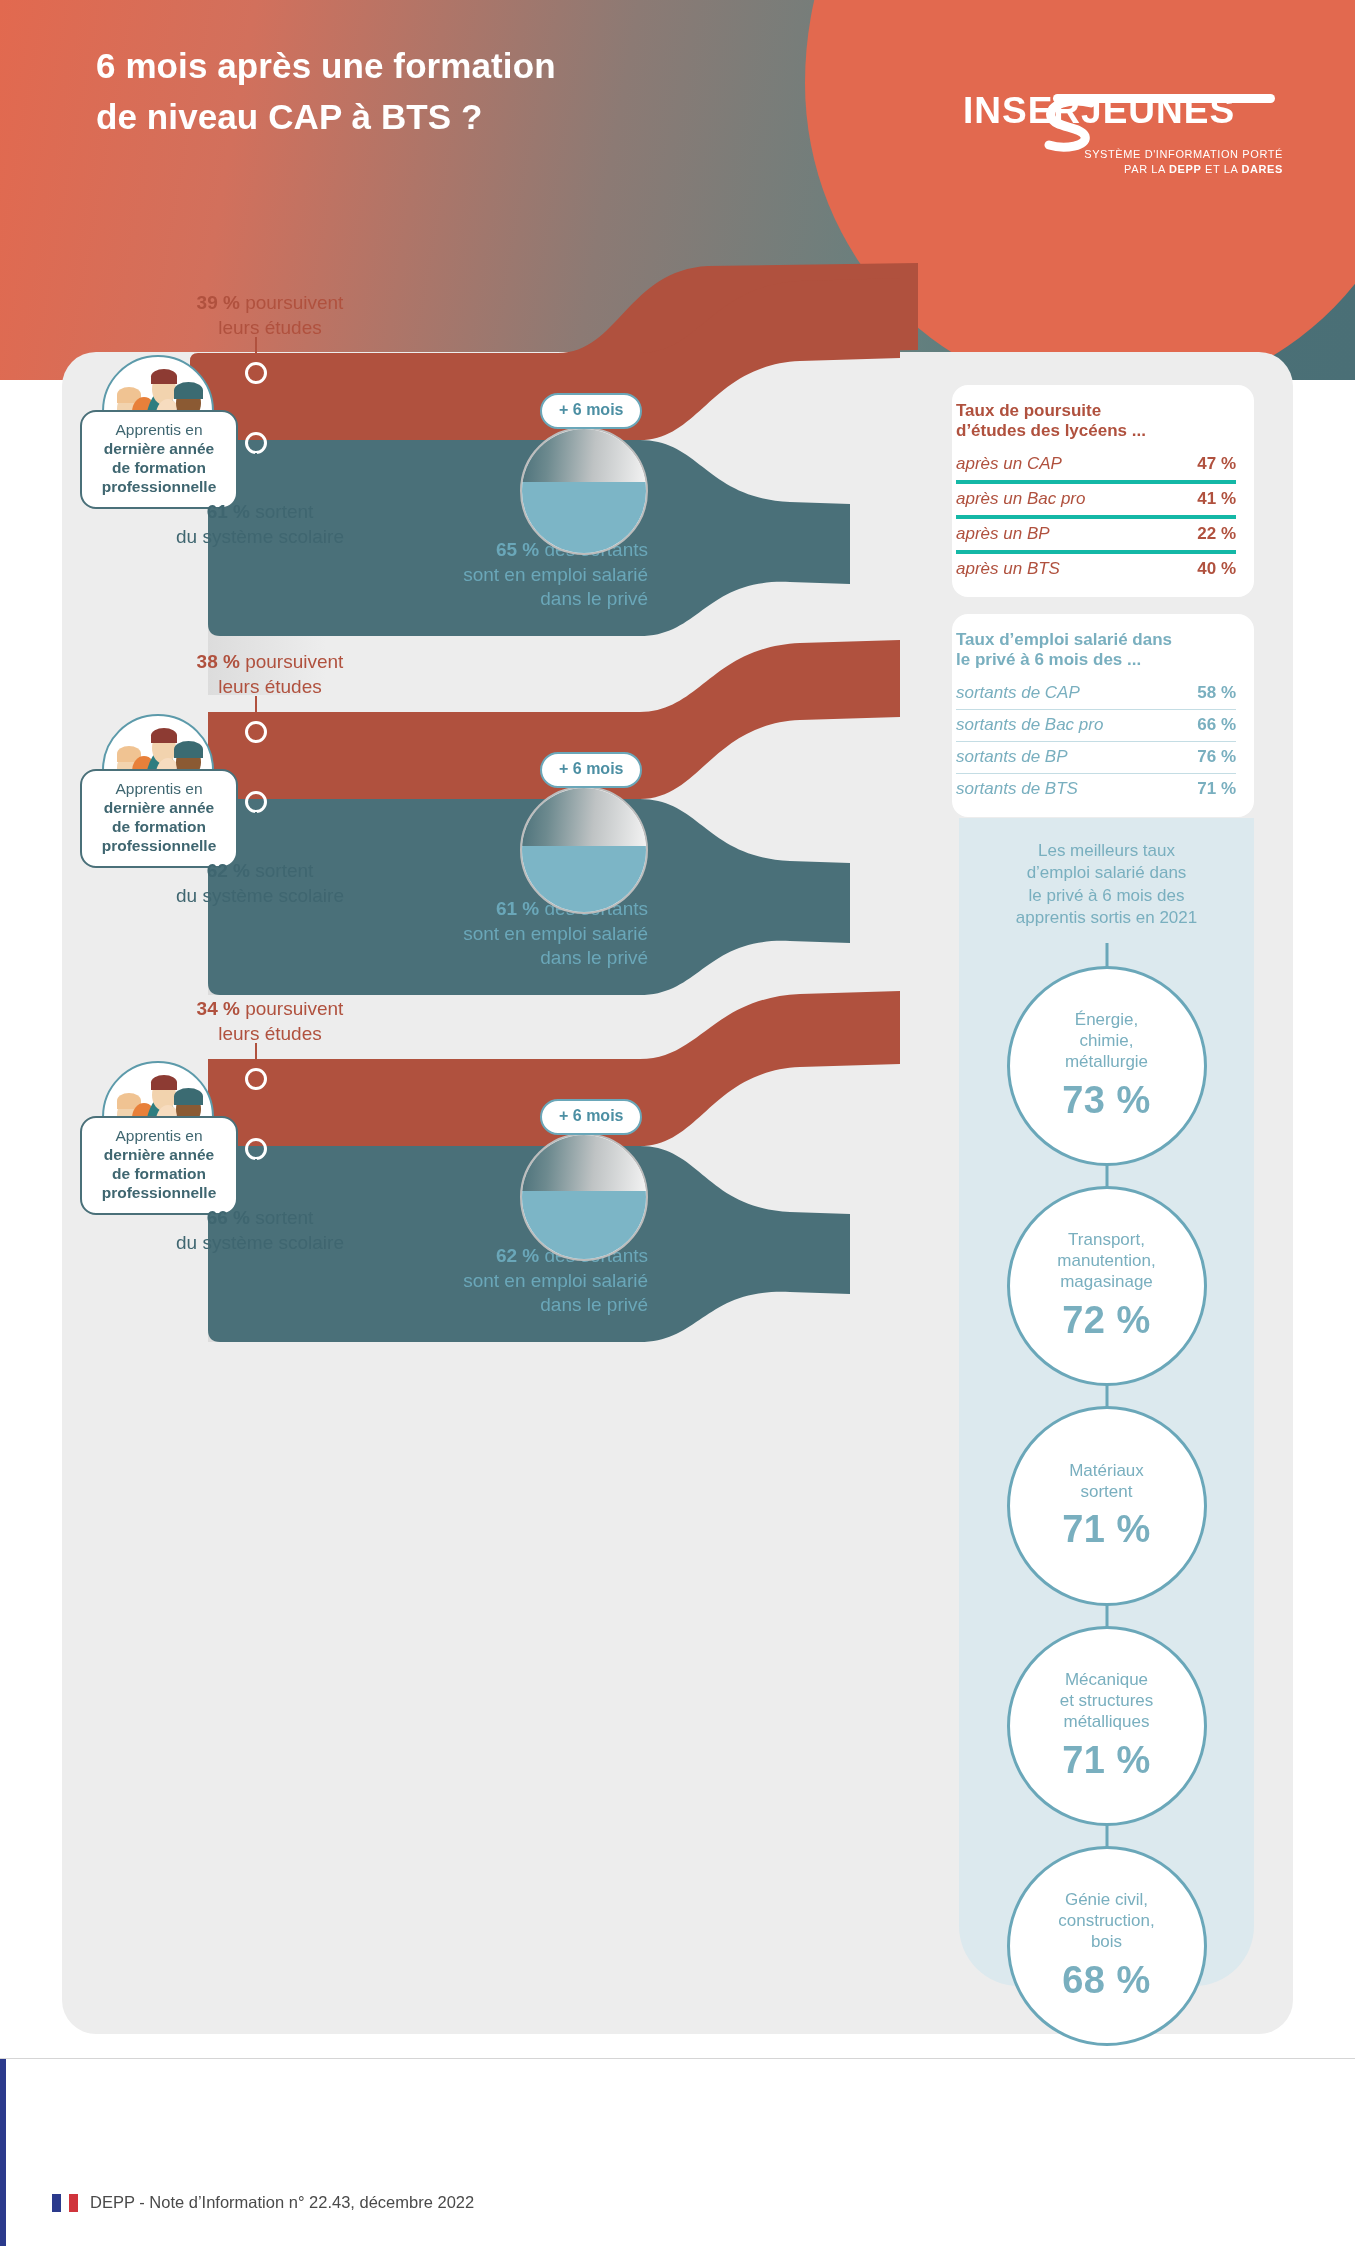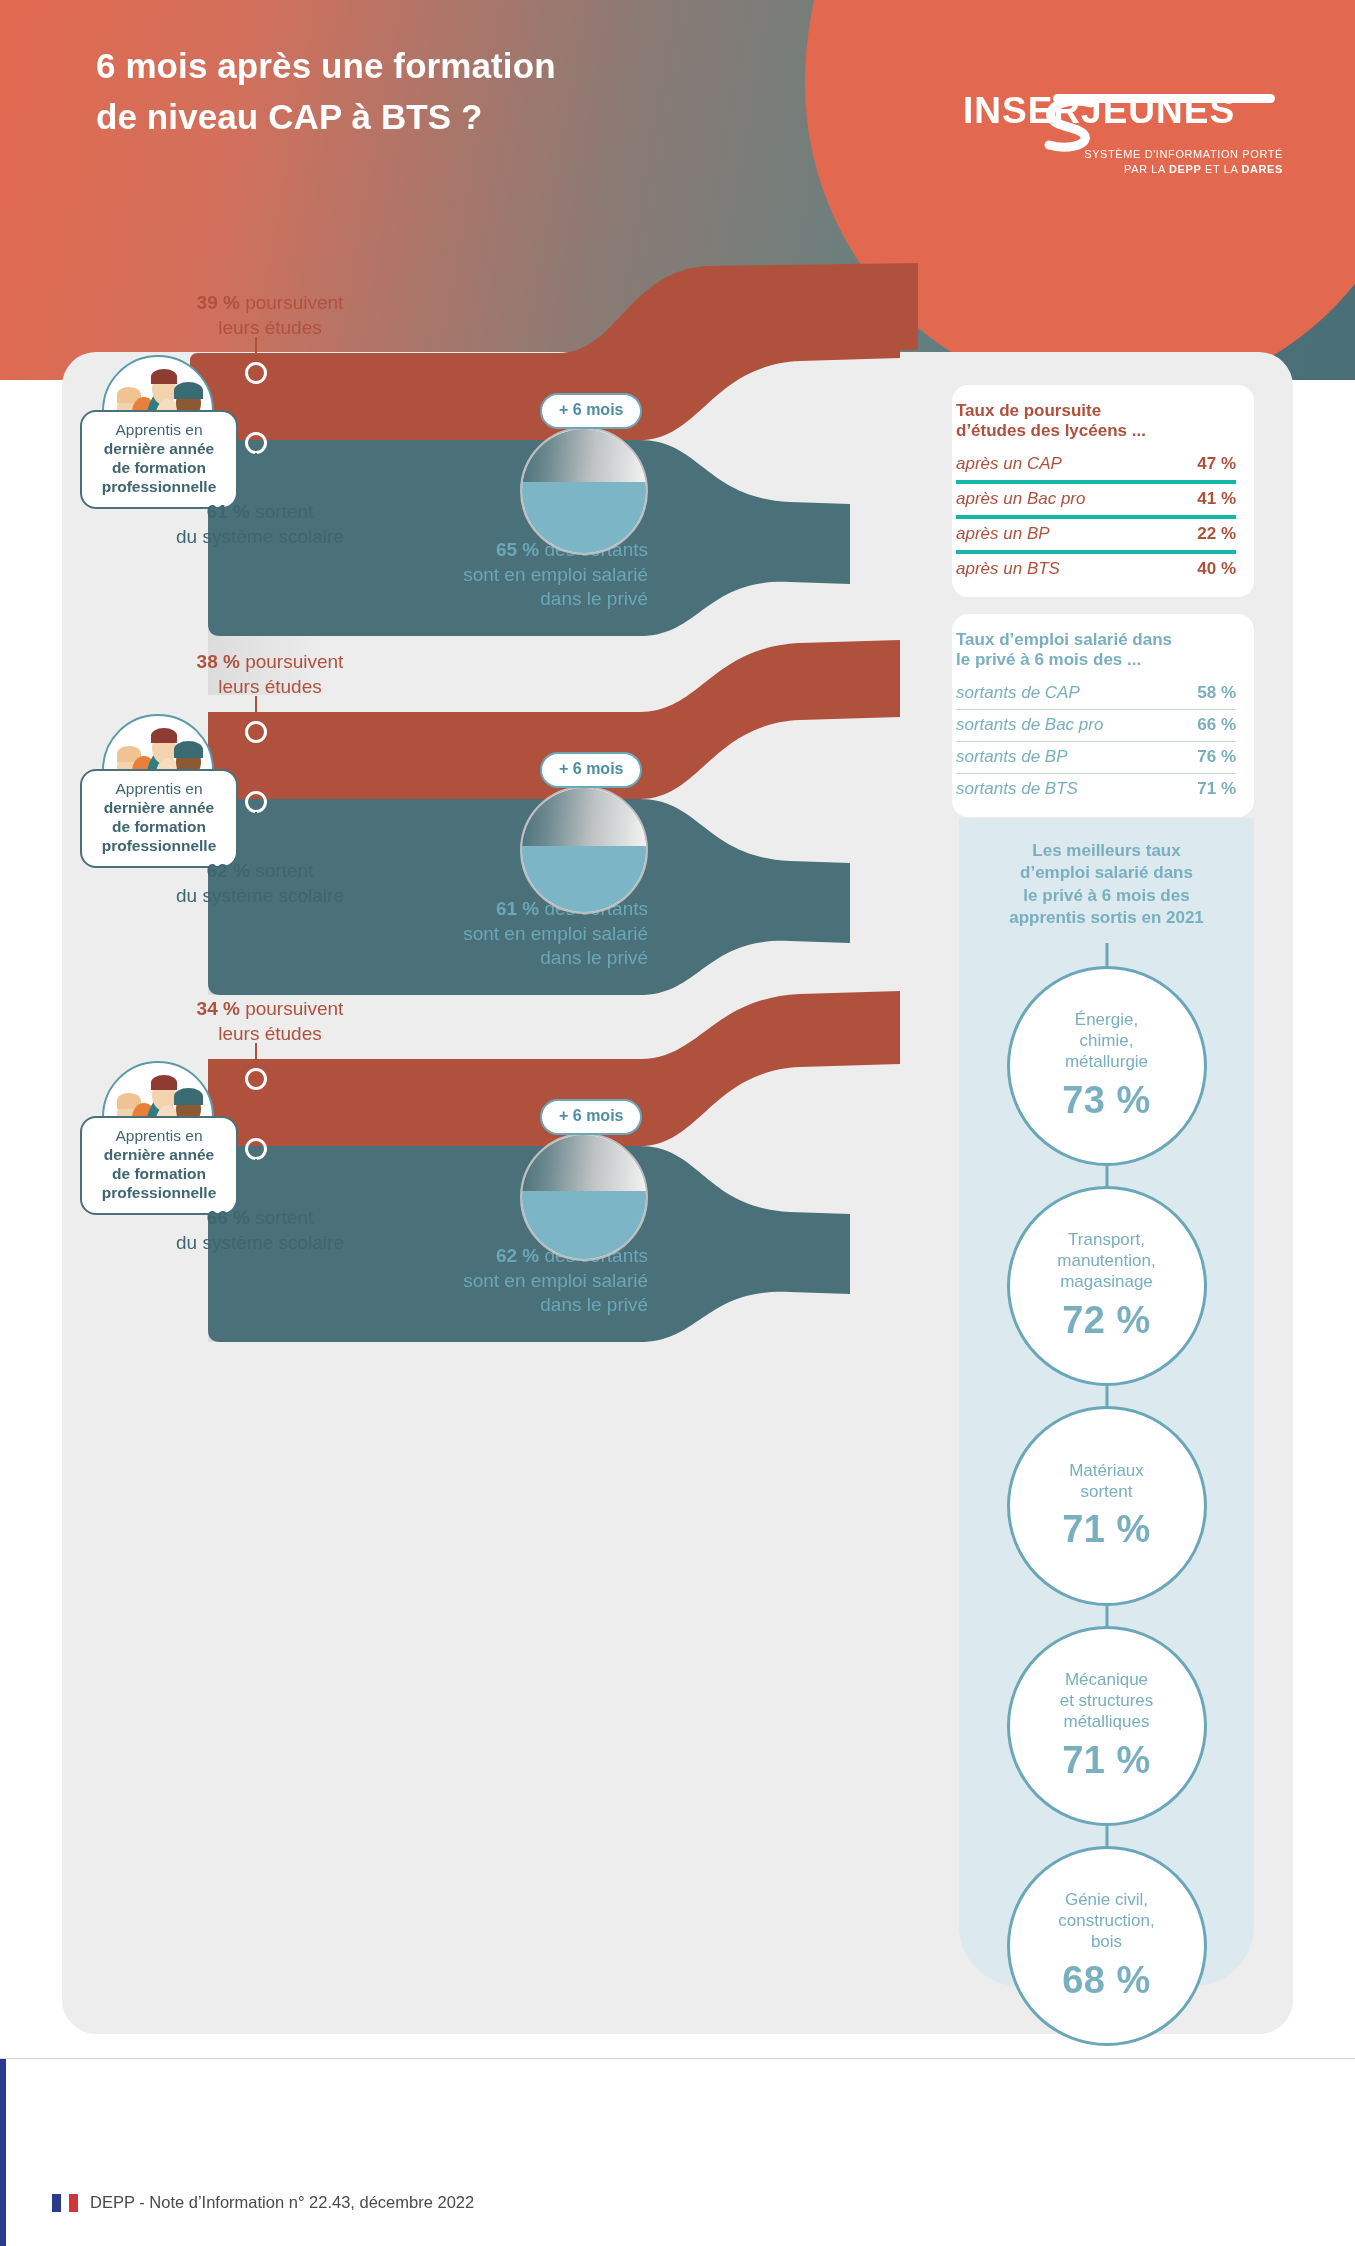--- a/index.html
+++ b/index.html
@@ -234,21 +234,21 @@
     border-radius: 0 0 60px 60px;
     z-index: 5;
   }
   #rail-title {
     position: absolute;
     left: 0; top: 22px;
     width: 295px;
     text-align: center;
     color: #79afbf;
     font-size: 17px;
-    font-weight: bold;
+    font-weight: normal;
     line-height: 1.32;
   }
   .bubble {
     position: absolute;
     left: 50%;
     transform: translateX(-50%);
     width: 200px; height: 200px;
     border-radius: 50%;
     background: #ffffff;
     border: 3px solid #6aa7b9;

